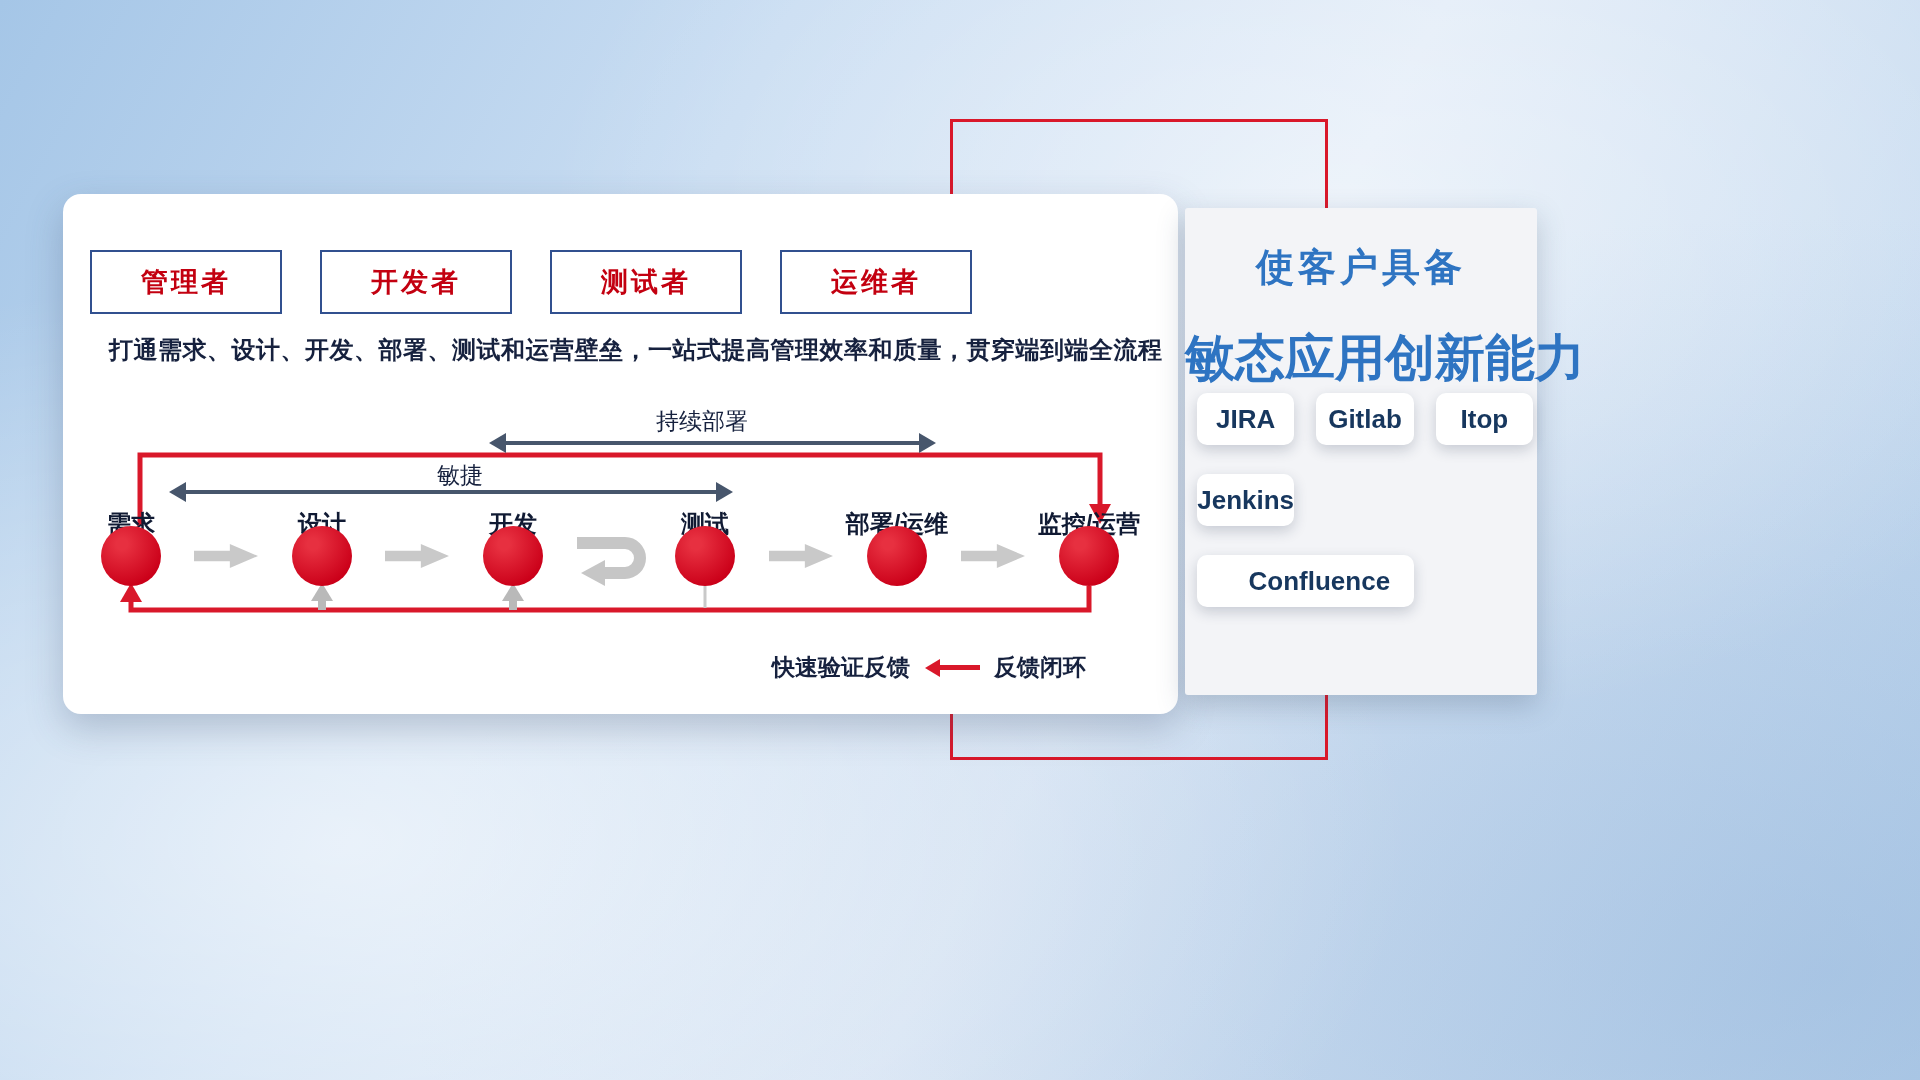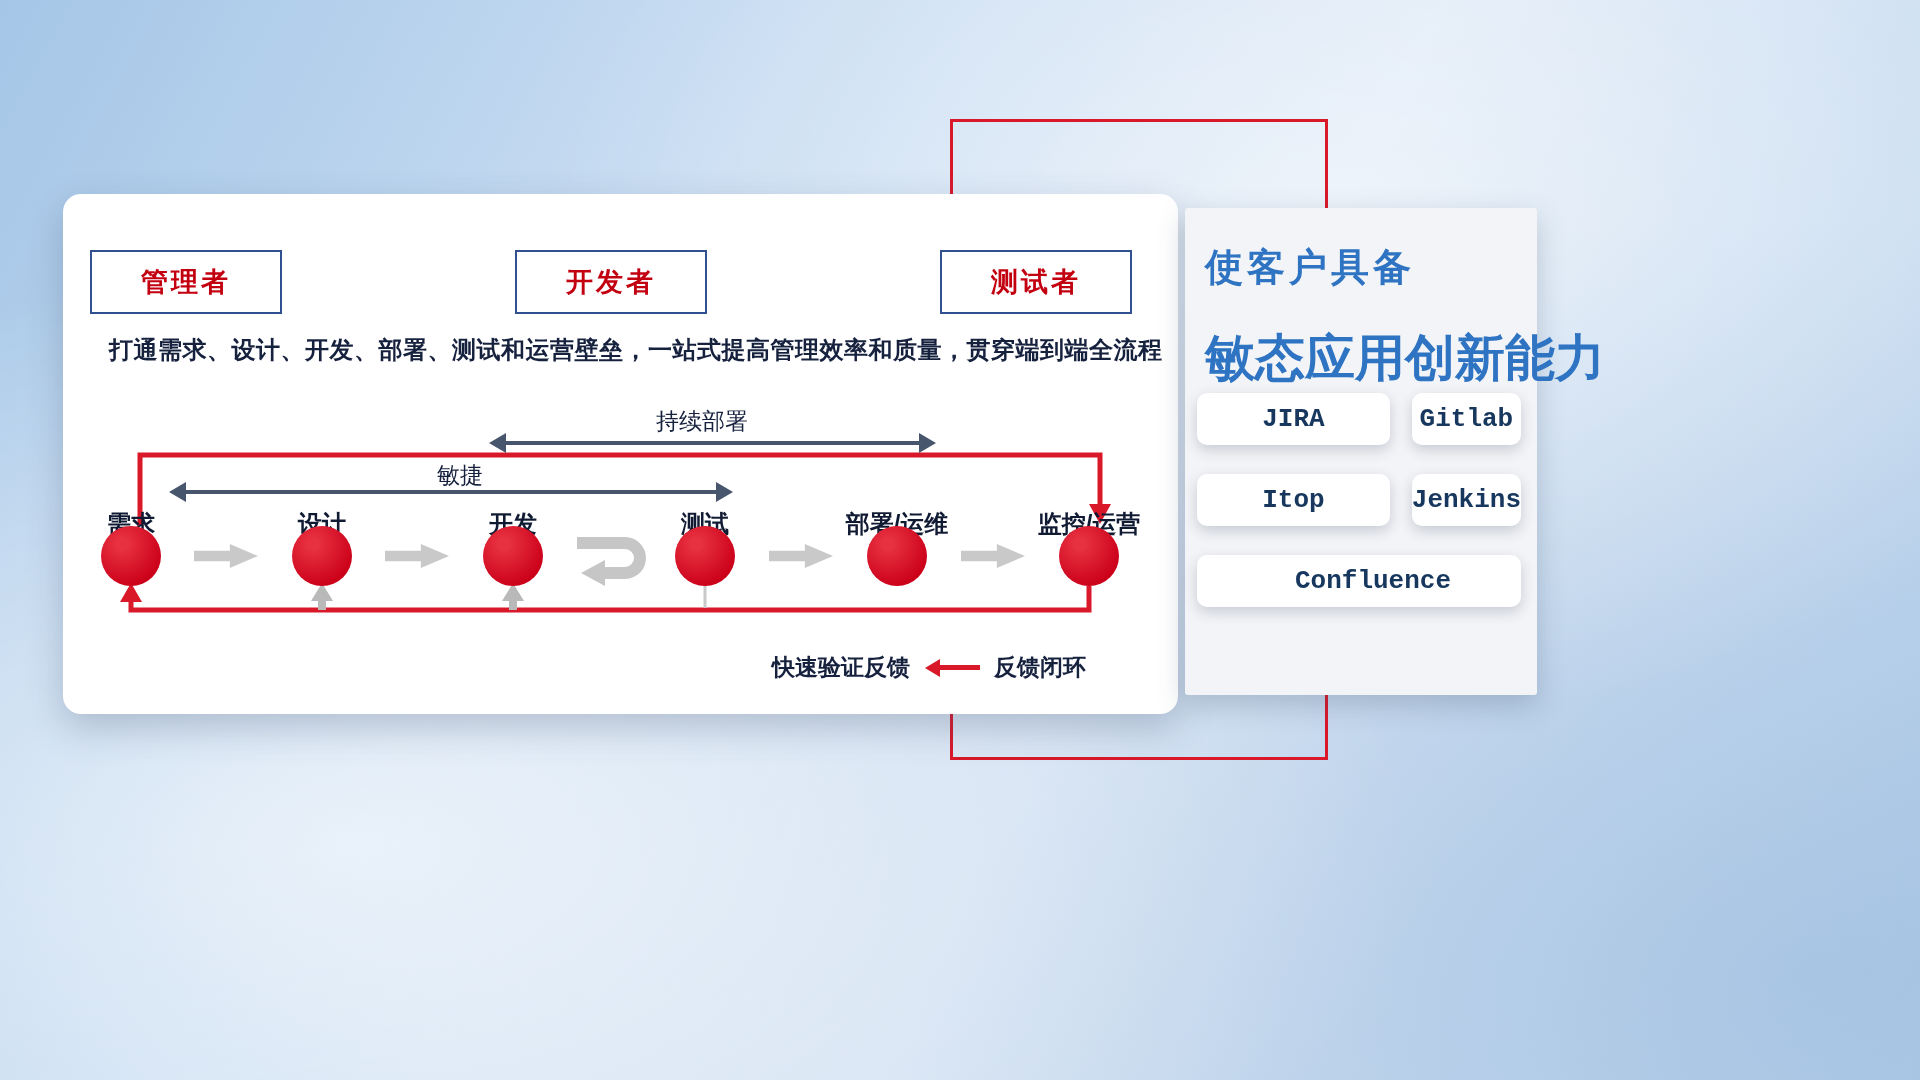--- a/index.html
+++ b/index.html
@@ -26,21 +26,21 @@
   .canvas{ position:absolute; inset:0; }
 
   
   .red-frame{ position:absolute; left:950px; top:119px; width:378px; height:641px;
     border:3px solid var(--red); z-index:1; }
 
   
   .card{ position:absolute; left:63px; top:194px; width:1115px; height:520px;
     background:#fff; border-radius:18px; box-shadow:0 14px 36px rgba(60,80,110,.28); z-index:2; }
 
-  .roles{ position:absolute; left:27px; top:56px; width:1042px;
+  .roles{ position:absolute; left:27px; top:56px; width:882px;
     display:flex; justify-content:space-between; }
   .role-box{ width:192px; height:64px; border:2px solid var(--navy); background:#fff;
     display:flex; align-items:center; justify-content:center;
     font-size:27px; font-weight:700; color:var(--role-red); letter-spacing:3px; }
 
   .desc{ position:absolute; left:46px; top:140px; font-size:24px; font-weight:700;
     color:var(--ink); letter-spacing:.5px; white-space:nowrap; }
 
   .legend-fwd{ position:absolute; left:172px; top:194px; display:flex; align-items:center;
     gap:12px; font-size:22px; font-weight:700; color:var(--ink); }
@@ -74,25 +74,25 @@
   .circle{ position:absolute; top:332px; width:60px; height:60px; border-radius:50%;
     background:radial-gradient(circle at 35% 30%, #e73040 10%, #cb0019 75%); }
   .block-arrow{ position:absolute; top:350px; width:64px; height:24px; background:#c9c9c9;
     clip-path:polygon(0 28%, 56% 28%, 56% 0, 100% 50%, 56% 100%, 56% 72%, 0 72%); }
 
   .overlay{ position:absolute; left:0; top:0; width:1115px; height:520px; }
 
   
   .panel{ position:absolute; left:1185px; top:208px; width:352px; height:487px;
     background:#f3f4f7; border-radius:3px; box-shadow:0 10px 28px rgba(50,70,100,.25); z-index:3; }
-  .panel-title{ text-align:left; font-weight:700; color:var(--blue); white-space:nowrap;padding-left:20px; }
+  .panel-title{ text-align:center; font-weight:700; color:var(--blue); white-space:nowrap; }
   .pt1{ margin-top:34px; font-size:38px; letter-spacing:4px; }
   .pt2{ margin-top:32px; font-size:50px; letter-spacing:0; }
-  .tools{ position:absolute; left:12px; right:16px; top:185px;
-    display:grid; grid-template-columns:1fr; column-gap:22px; row-gap:29px;font-family:Liberation Mono, monospace; }
+  .tools{ position:absolute; left:12px; right:4px; top:185px;
+    display:grid; grid-template-columns:1fr 1fr 1fr; column-gap:22px; row-gap:29px; }
   .tool{ height:52px; background:#fff; border-radius:10px;
     box-shadow:0 5px 14px rgba(25,40,70,.20);
     display:flex; align-items:center; justify-content:center;
     font-size:26px; font-weight:700; color:var(--tool-navy); }
   .tool-wide{ grid-column:1 / span 2;padding-left:28px; }
 </style>
 </head>
 <body>
 
 <div class="canvas">
@@ -103,20 +103,23 @@
 
     <div class="roles">
       <div class="role-box">
           <span>管理者</span>
         </div>
       <div class="role-box">
           <span>开发者</span>
         </div>
       <div class="role-box">
           <span>测试者</span>
+        </div>
+      <div class="role-box">
+          <span>运维者</span>
         </div>
     </div>
 
     <div class="desc">打通需求、设计、开发、部署、测试和运营壁垒，一站式提高管理效率和质量，贯穿端到端全流程</div>
 
 
     <svg class="overlay" viewBox="0 0 1115 520">
       <path d="M 77 332 V 261 H 1037 V 312" fill="none" stroke="#d9182a" stroke-width="5"></path>
       <polygon points="1026,310 1048,310 1037,330" fill="#d9182a"></polygon>
       <path d="M 1026 392 V 416 H 68 V 406" fill="none" stroke="#d9182a" stroke-width="5"></path>

